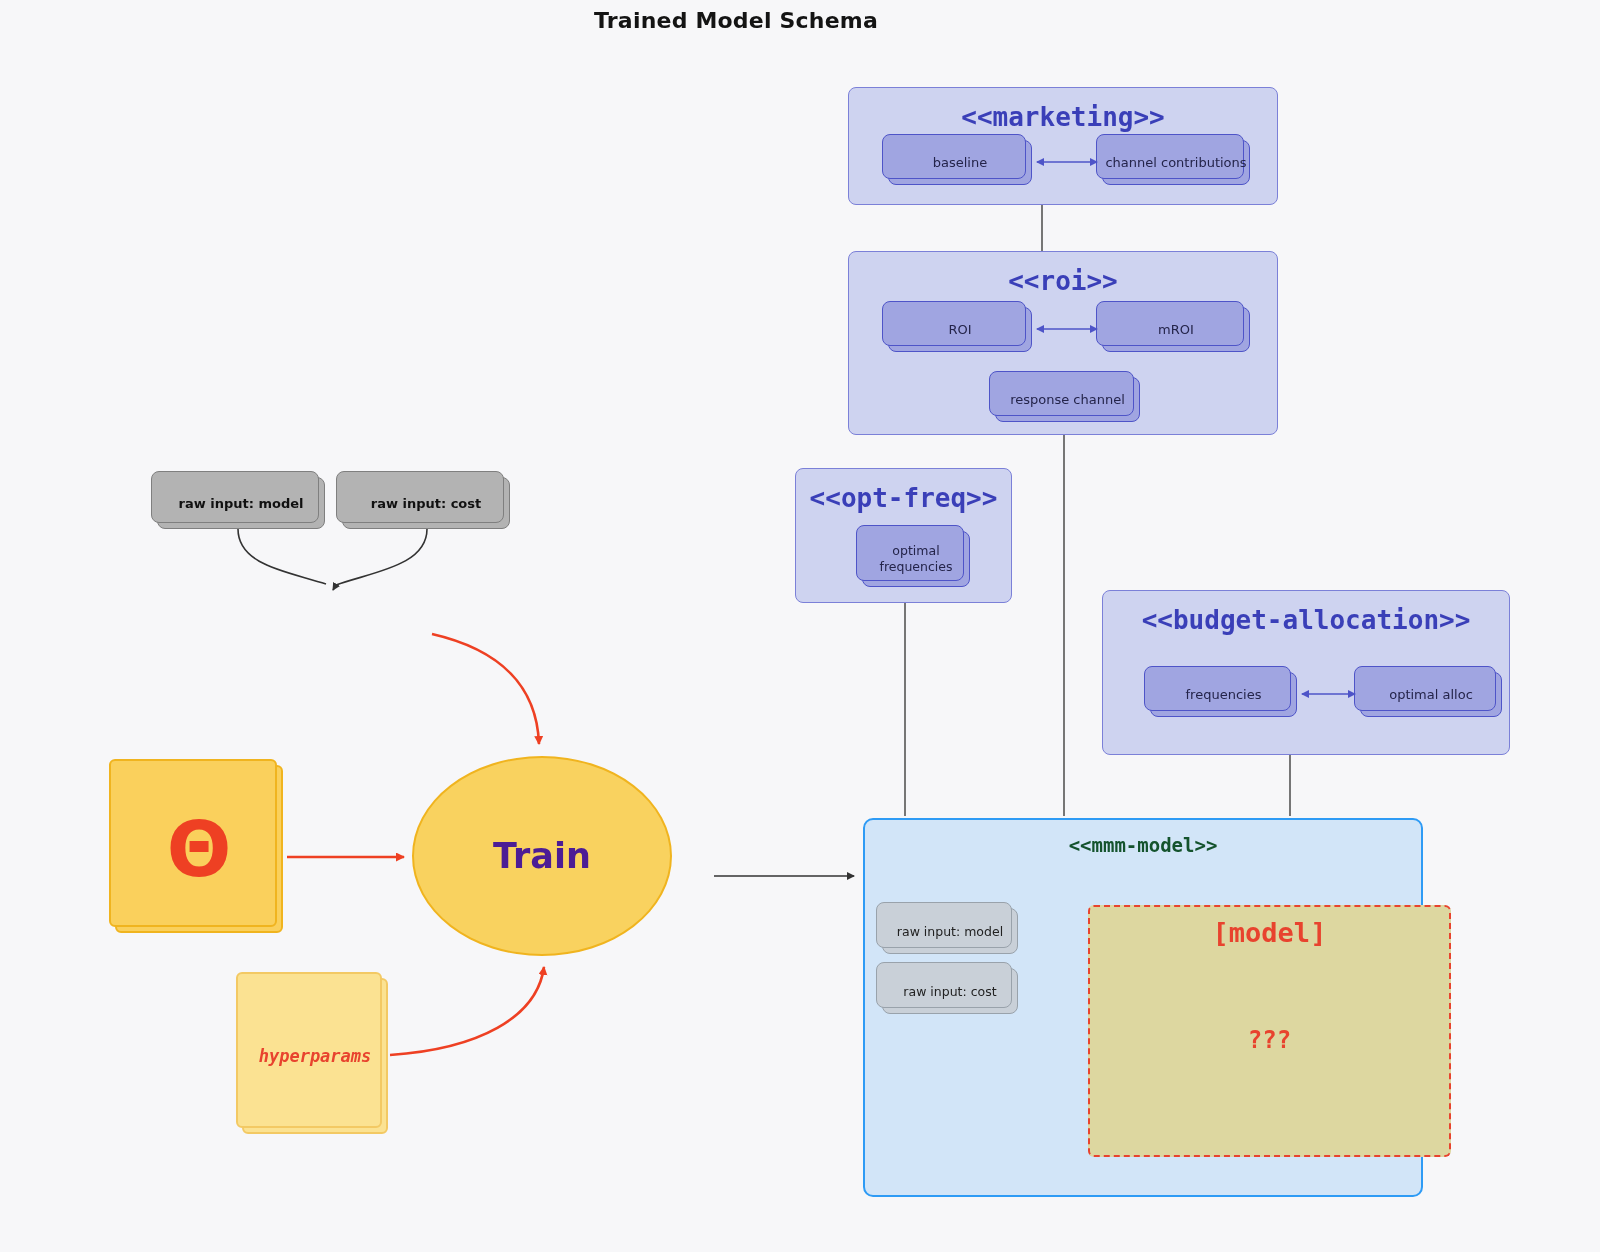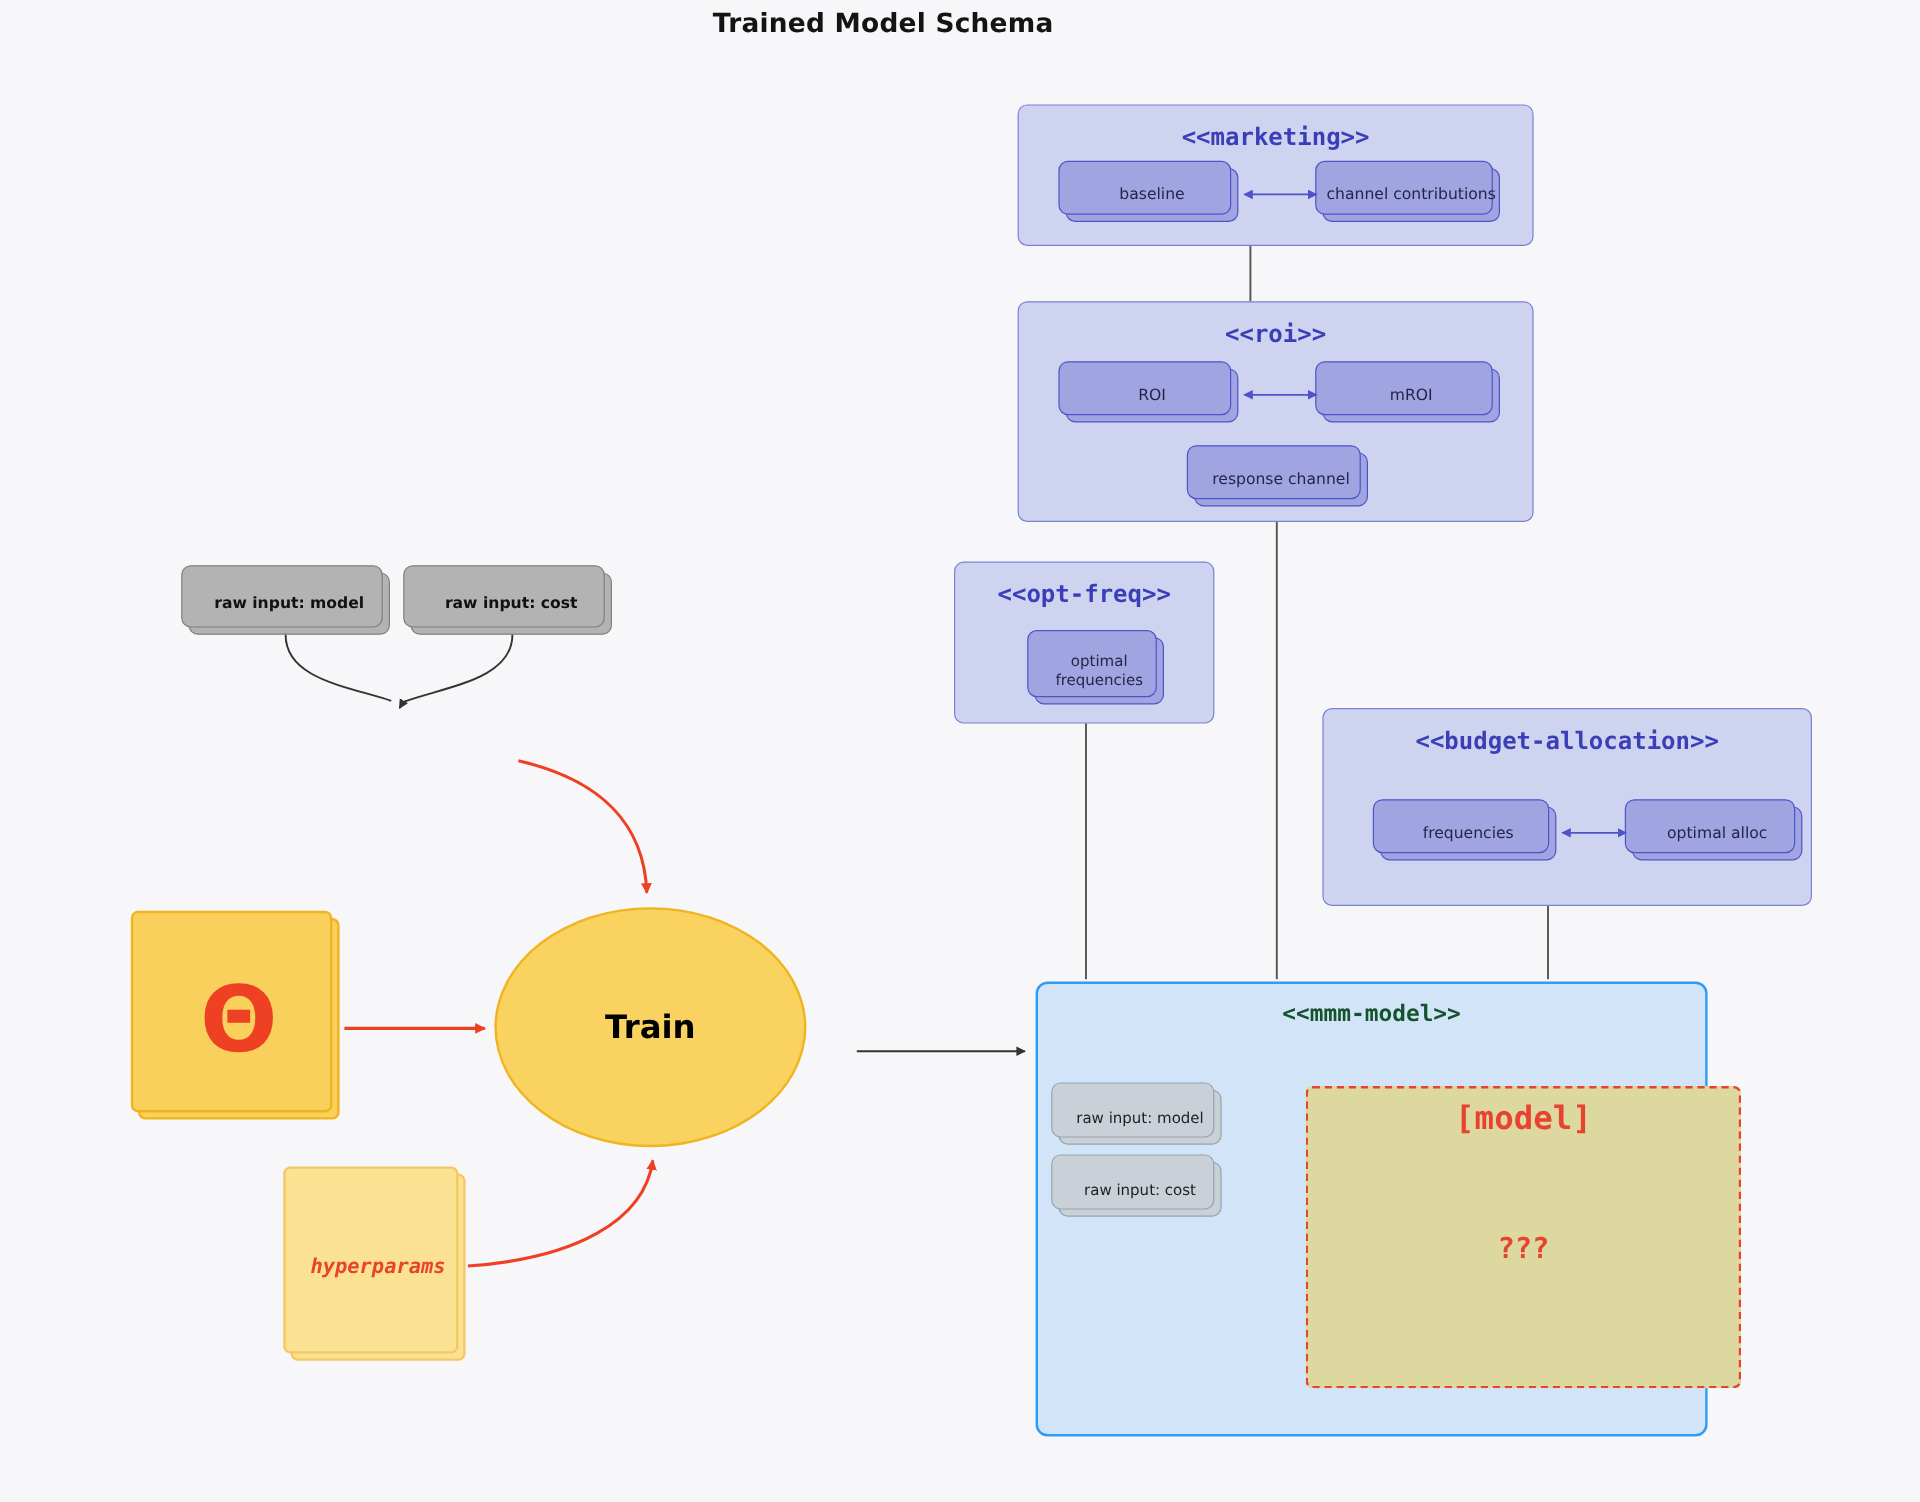--- a/index.html
+++ b/index.html
@@ -17,21 +17,21 @@
     letter-spacing:.2px;
   }
   
   .group {
     position:absolute; border-radius:8px; z-index:1;
   }
   .group-lav { background:#ced3f0; border:1.5px solid #7b80d8; }
   .group-title {
     width:100%; text-align:center;
     font-family:"DejaVu Sans Mono","Liberation Mono",monospace;
-    font-weight:bold; font-size:20px; color:#3a3fb8;
+    font-weight:bold; font-size:26px; color:#3a3fb8;
     padding-top:14px;
   }
   #g-marketing { left:848px; top:87px;  width:430px; height:118px; }
   #g-roi       { left:848px; top:251px; width:430px; height:184px; }
   #g-optfreq   { left:795px; top:468px; width:217px; height:135px; }
   #g-budget    { left:1102px;top:590px; width:408px; height:165px; }
   #g-mmm {
     left:863px; top:818px; width:560px; height:379px;
     background:#d2e5f8; border:2px solid #2e9bf5; border-radius:10px;
   }
@@ -87,21 +87,21 @@
   }
   #n-theta {
     left:115px; top:765px; width:168px; height:168px;
     font-size:76px; font-weight:900; color:#ee4023; border-radius:6px;
     font-family:"DejaVu Sans","Liberation Sans",sans-serif;
   }
   #n-train {
     left:412px; top:756px; width:260px; height:200px;
     border-radius:50%;
     background:#f9d25f; border:2px solid #f0b41f;
-    font-size:27px; font-weight:bold; color:#000000;
+    font-size:35px; font-weight:bold; color:#4c1d95;
     z-index:3; position:absolute;
     display:flex; align-items:center; justify-content:center;
   }
   #n-hyperparams {
     left:242px; top:978px; width:146px; height:156px;
     font-family:"DejaVu Sans Mono","Liberation Mono",monospace;
     font-size:17px; font-weight:bold; color:#e8432e; border-radius:6px;font-style:italic;
   }
   
   #n-modelbox {

